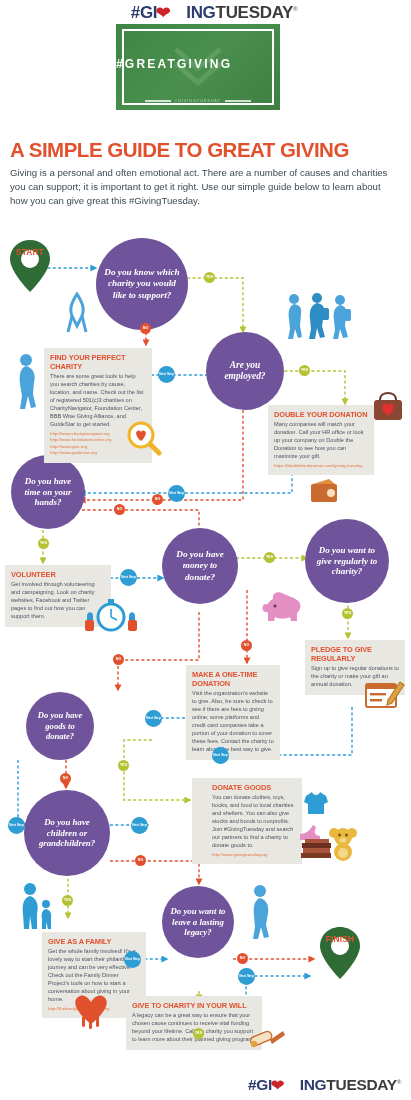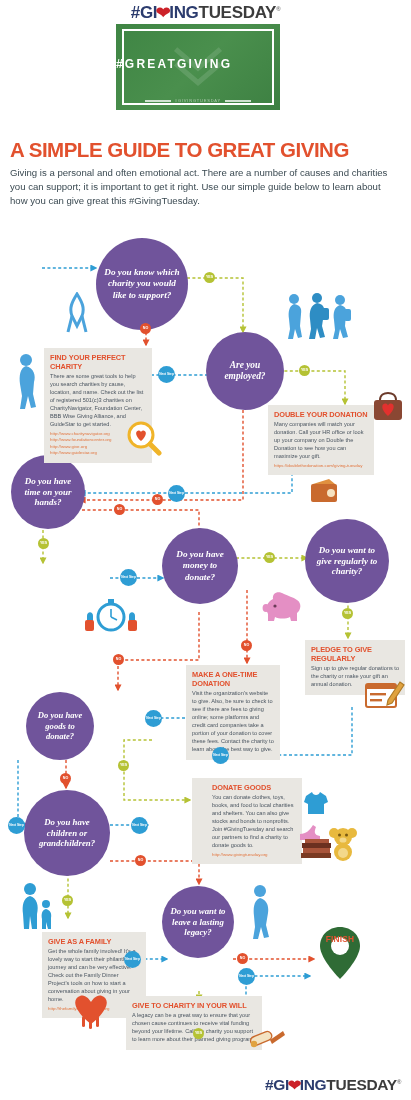--- a/index.html
+++ b/index.html
@@ -20,21 +20,21 @@
   
   .logo-top {
     position: absolute;
     top: 2px; left: 0; width: 411px;
     text-align: center;
     font-size: 17px;
     font-weight: bold;
     letter-spacing: -0.3px;
     white-space: nowrap;
   }
-  .logo-hash { color: #2c3c6e; }
+  .logo-hash { color: #2c3c6e; margin-left: 17px; }
   .logo-tues { color: #3c3c3c; }
   .logo-heart {
     display: inline-block;
     color: #cc2229;
     transform: scale(1.05, 0.92);
     margin: 0 -1px;
   }
   .logo-tm { font-size: 6px; vertical-align: super; color: #777; }
 
   
@@ -281,20 +281,27 @@
       <path d="M112 959 L167 959" stroke="#2e9dd4" marker-end="url(#aB)"></path>
 
       <path d="M233 959 L314 959" stroke="#e2512e" marker-end="url(#aO)"></path>
 
       <path d="M199 991 L199 1000" stroke="#b5c234" marker-end="url(#aG)"></path>
 
       <path d="M246 1000 L246 976 L310 976" stroke="#2e9dd4" marker-end="url(#aB)"></path>
     </g>
   </svg>
 
+  <div class="pin" style="left:8px; top:238px;">
+    <svg viewBox="0 0 44 56" width="44" height="56">
+      <path d="M22 2 C10 2 2 11 2 21 C2 34 22 54 22 54 C22 54 42 34 42 21 C42 11 34 2 22 2 Z" fill="#2f6b35"></path>
+      <circle cx="22" cy="21" r="9" fill="#ffffff"></circle>
+    </svg>
+    <div class="pin-label">START</div>
+  </div>
 
   <div class="pin" style="left:318px; top:925px;">
     <svg viewBox="0 0 44 56" width="44" height="56">
       <path d="M22 2 C10 2 2 11 2 21 C2 34 22 54 22 54 C22 54 42 34 42 21 C42 11 34 2 22 2 Z" fill="#2f6b35"></path>
       <circle cx="22" cy="21" r="9" fill="#ffffff"></circle>
     </svg>
     <div class="pin-label">FINISH</div>
   </div>
 
   <div class="qnode" style="left:96px; top:238px; width:92px; height:92px; font-size:9.2px;">Do you know which charity you would like to support?</div>
@@ -325,20 +332,24 @@
   </div>
 
   <div class="card" style="left:268px; top:405px; width:106px;">
     <h3>DOUBLE YOUR DONATION</h3>
     <p>Many companies will match your donation. Call your HR office or look up your company on Double the Donation to see how you can maximize your gift.</p>
     <div class="links">
       <span>https://doublethedonation.com/giving-tuesday</span>
     </div>
   </div>
 
+  <div class="card" style="left:5px; top:565px; width:106px;">
+    <h3>VOLUNTEER</h3>
+    <p>Get involved through volunteering and campaigning. Look on charity websites, Facebook and Twitter pages to find out how you can support them.</p>
+  </div>
 
   <div class="card" style="left:186px; top:665px; width:94px;">
     <h3>MAKE A ONE-TIME DONATION</h3>
     <p>Visit the organization's website to give. Also, be sure to check to see if there are fees to giving online; some platforms and credit card companies take a portion of your donation to cover these fees. Contact the charity to learn about the best way to give.</p>
   </div>
 
   <div class="card" style="left:305px; top:640px; width:100px;">
     <h3>PLEDGE TO GIVE REGULARLY</h3>
     <p>Sign up to give regular donations to the charity or make your gift an annual donation.</p>
   </div>

